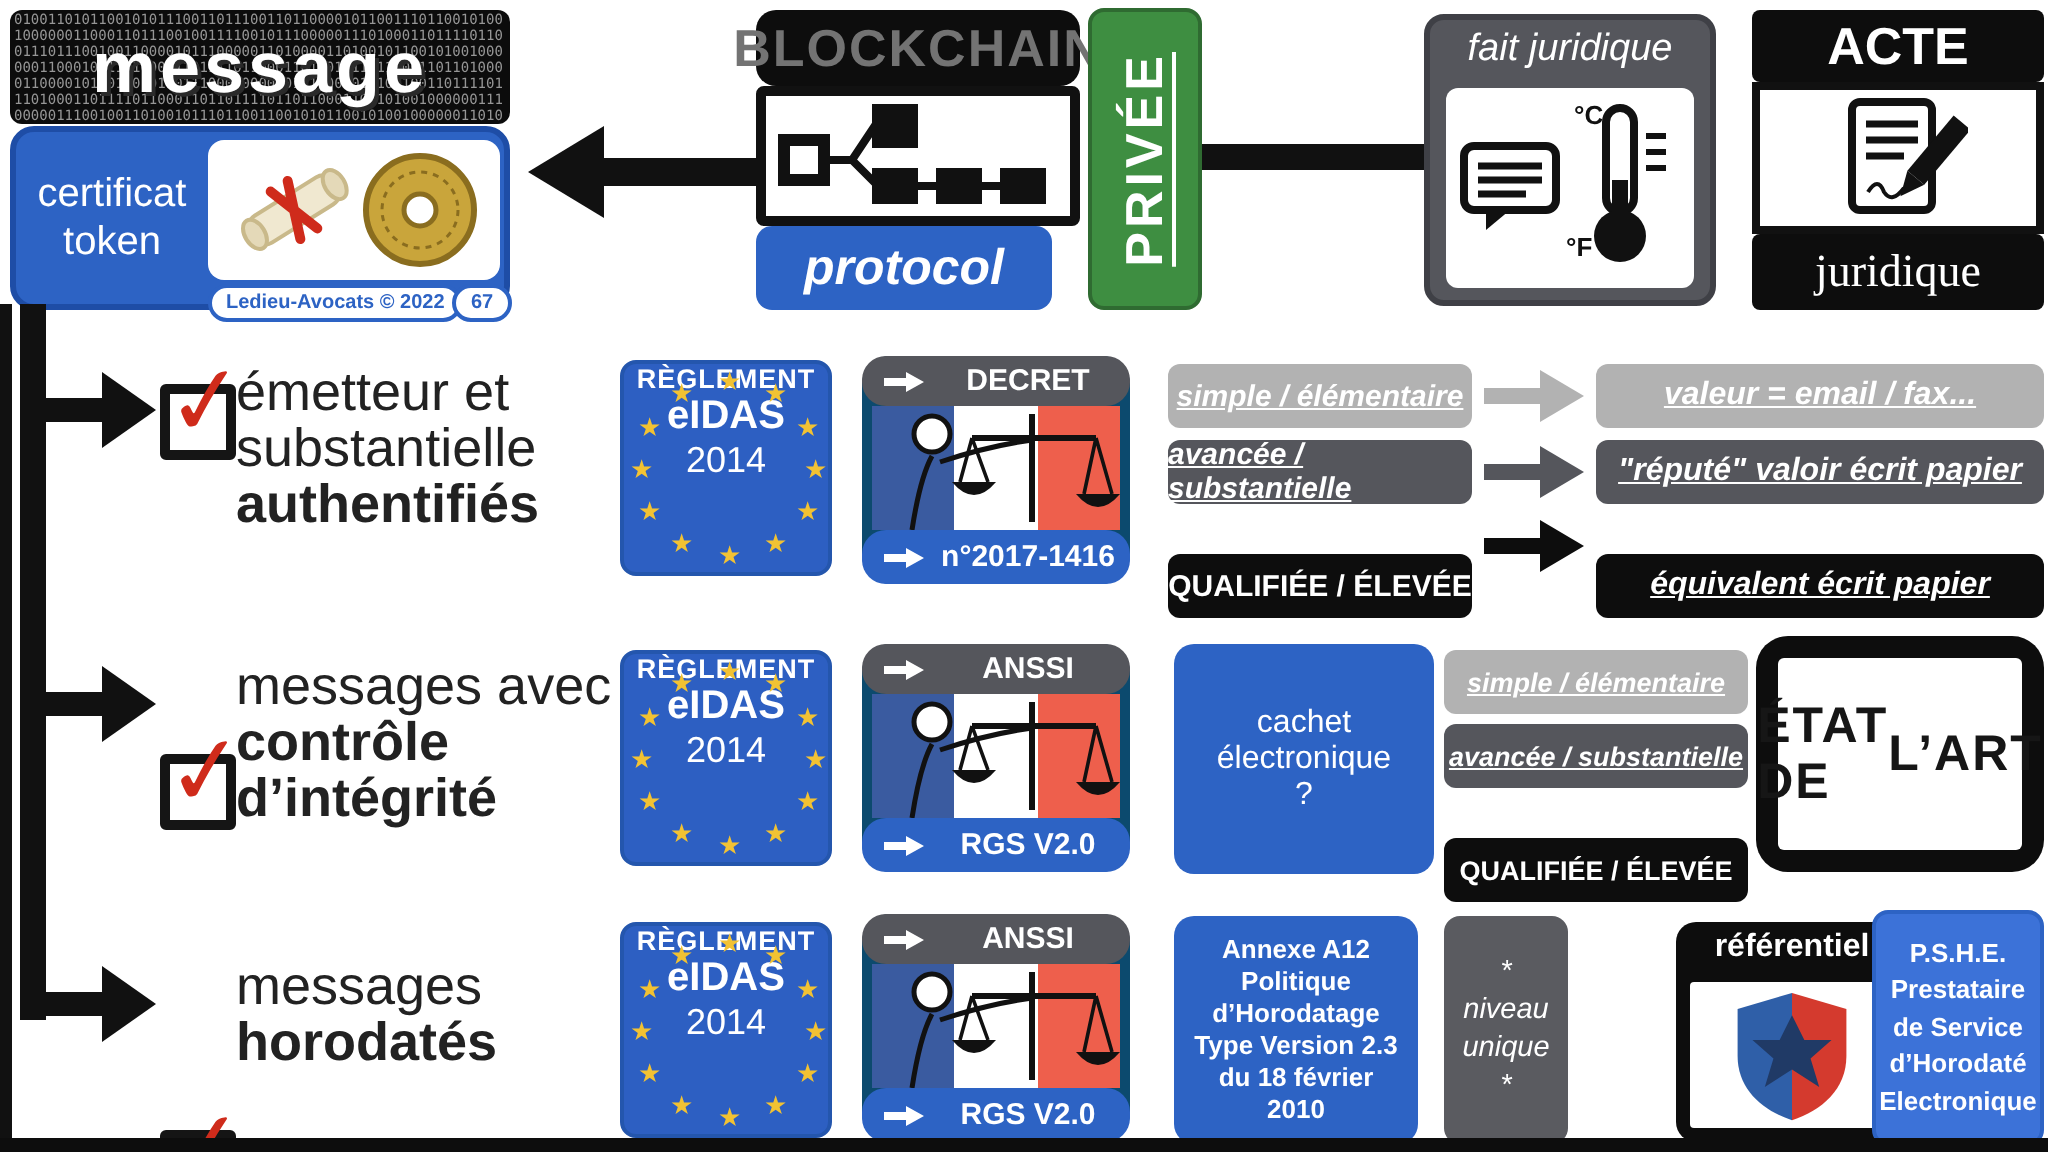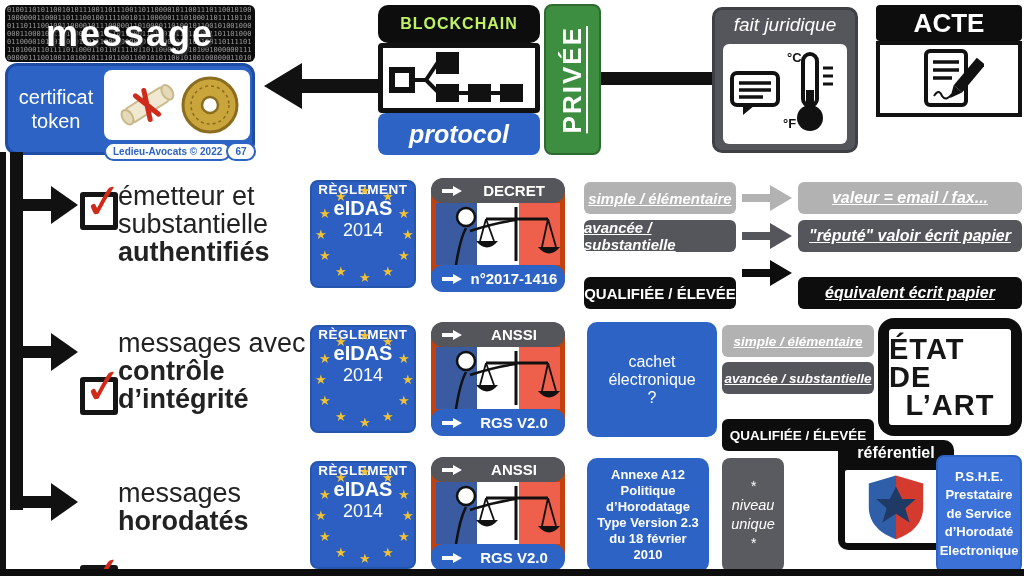--- a/index.html
+++ b/index.html
@@ -24,23 +24,23 @@
           color:#2d63c4;font-size:10px;font-weight:700;padding:0 7px;display:flex;align-items:center;}
   .pagenum{position:absolute;left:218px;top:76px;width:26px;height:15px;background:#fff;border:2px solid #2d63c4;border-radius:10px;
           color:#2d63c4;font-size:10px;font-weight:700;display:flex;align-items:center;justify-content:center;}
 
   
   .bigarrow-head{left:264px;top:63px;width:0;height:0;border-right:38px solid #111;border-top:23px solid transparent;border-bottom:23px solid transparent;}
   .bigarrow-shaft{left:300px;top:79px;width:85px;height:14px;background:#111;}
   .topline{left:599px;top:72px;width:115px;height:13px;background:#111;}
 
   
-  .bcTitle{left:378px;top:5px;width:162px;height:38px;background:#0d0d0d;border-radius:10px;color:#bef264;font-size:16px;font-weight:800;letter-spacing:1px;}
+  .bcTitle{left:378px;top:5px;width:162px;height:38px;background:#0d0d0d;border-radius:10px;color:#737373;font-size:26px;font-weight:800;letter-spacing:1px;}
   .bcBody{left:378px;top:43px;width:162px;height:70px;background:#fff;border:5px solid #111;border-radius:4px;box-sizing:border-box;}
-  .bcProto{left:378px;top:113px;width:162px;height:42px;background:#2d63c4;border-radius:8px;color:#fff;font-size:25px;font-style:italic;font-weight:600;}
+  .bcProto{left:378px;top:113px;width:148px;height:42px;background:#2d63c4;border-radius:8px;color:#fff;font-size:25px;font-style:italic;font-weight:600;}
 
   
   .privee{left:544px;top:4px;width:57px;height:151px;background:#3e8e41;border:2px solid #2f6b31;border-radius:8px;box-sizing:border-box;}
   .privee span{writing-mode:vertical-rl;transform:rotate(180deg);color:#fff;font-size:26px;font-weight:800;text-decoration:underline;letter-spacing:2px;}
 
   
   .fait{left:712px;top:7px;width:146px;height:146px;background:#55565c;border:3px solid #3f4046;border-radius:10px;box-sizing:border-box;}
   .faitlabel{position:absolute;left:0;top:4px;width:100%;text-align:center;color:#fff;font-size:19px;font-style:italic;}
   .faitwhite{position:absolute;left:8px;top:34px;width:124px;height:100px;background:#fff;border-radius:6px;}
   .degC{position:absolute;left:64px;top:6px;font-size:13px;font-weight:700;color:#111;}
@@ -66,21 +66,21 @@
   .chktext .b{font-weight:800;}
 
   
   .eidas{width:106px;height:108px;background:#2d5fc2;border:2px solid #2456ad;border-radius:8px;box-sizing:border-box;color:#fff;text-align:center;}
   .eidas .t1{font-size:13.5px;font-weight:700;letter-spacing:.5px;}
   .eidas .t2{font-size:20px;font-weight:800;}
   .eidas .t3{font-size:18px;}
   .star{position:absolute;font-size:13px;color:#f2c233;line-height:13px;}
 
   
-  .agency{width:134px;height:114px;background:#c2410c;border-radius:14px;}
+  .agency{width:134px;height:114px;background:#0c4a6e;border-radius:14px;}
   .ag-head{position:absolute;left:0;top:0;width:100%;height:25px;background:#55565c;border-radius:12px;
            display:flex;align-items:center;color:#fff;font-size:15px;font-weight:700;}
   .ag-head .lbl{flex:1;text-align:center;}
   .ag-flag{position:absolute;left:5px;top:25px;right:5px;bottom:27px;display:flex;}
   .ag-flag .s1{flex:1;background:#3a5ba0;} .ag-flag .s2{flex:1;background:#fff;} .ag-flag .s3{flex:1;background:#ee5f4c;}
   .ag-scales{position:absolute;left:5px;top:25px;right:5px;bottom:27px;}
   .ag-foot{position:absolute;left:0;bottom:0;width:100%;height:27px;background:#2d63c4;border-radius:12px;
            display:flex;align-items:center;color:#fff;font-size:15px;font-weight:700;}
   .ag-foot .lbl{flex:1;text-align:center;}
   .arrowpill{margin-left:10px;display:flex;align-items:center;}
@@ -89,25 +89,25 @@
   .lvl{height:32px;border-radius:6px;display:flex;align-items:center;justify-content:center;color:#fff;font-weight:700;}
   .lvl.i{font-style:italic;text-decoration:underline;}
   .g1{background:#b2b2b2;} .g2{background:#55565c;} .g3{background:#0d0d0d;margin-top:20px;}
   .lvlarrow-shaft{width:28px;height:8px;}
   .lvlarrow-head{width:0;height:0;border-top:13px solid transparent;border-bottom:13px solid transparent;}
 
   
   .bluebox{background:#2d63c4;border-radius:10px;color:#fff;text-align:center;}
   .etat{left:878px;top:318px;width:144px;height:118px;background:#0d0d0d;border-radius:16px;}
   .etat .inner{position:absolute;left:11px;top:11px;right:11px;bottom:11px;background:#fff;border-radius:3px;
-               display:flex;flex-direction:column;align-items:center;justify-content:center;
-               font-size:29px;font-weight:800;color:#161616;letter-spacing:1px;line-height:28px;}
+               display:flex;align-items:center;justify-content:center;
+               font-size:25px;font-weight:800;color:#161616;letter-spacing:1px;line-height:28px;}
   .niveau{left:722px;top:458px;width:62px;height:114px;background:#5a5b60;border-radius:8px;color:#fff;
           font-size:14.5px;font-style:italic;line-height:19px;text-align:center;}
-  .refbox{left:838px;top:440px;width:116px;height:110px;background:#0d0d0d;border-radius:10px;}
+  .refbox{left:838px;top:461px;width:116px;height:110px;background:#0d0d0d;border-radius:10px;}
   .refbox .hd{position:absolute;top:4px;left:0;width:100%;text-align:center;color:#fff;font-size:16px;font-weight:800;}
   .refbox .body{position:absolute;left:7px;top:30px;right:7px;bottom:7px;background:#fff;border-radius:2px;display:flex;align-items:center;justify-content:center;}
   .pshe{left:936px;top:455px;width:86px;height:118px;background:#3c72d8;border:2px solid #2d63c4;border-radius:8px;box-sizing:border-box;
         color:#fff;font-size:13px;font-weight:700;line-height:18.5px;text-align:center;}
   .bottombar{left:0;top:569px;width:1024px;height:7px;background:#0d0d0d;}
 </style>
 </head>
 <body>
 
 <div id="slide">
@@ -194,20 +194,21 @@
       <line x1="19" y1="14" x2="45" y2="14" stroke="#111" stroke-width="3.5"></line>
       <line x1="19" y1="22" x2="45" y2="22" stroke="#111" stroke-width="3.5"></line>
       <line x1="19" y1="30" x2="38" y2="30" stroke="#111" stroke-width="3.5"></line>
       <path d="M20 48 q5 -8 8 0 q4 6 10 -2" fill="none" stroke="#111" stroke-width="2"></path>
       <g transform="rotate(40 52 32)">
         <rect x="46" y="8" width="11" height="36" fill="#111"></rect>
         <path d="M46 44 L57 44 L51.5 56 Z" fill="#111"></path>
       </g>
     </svg>
   </div>
+  <div class="abs acteBot ctr">juridique</div>
 
   <div class="abs thinbar"></div>
   <div class="abs trunk"></div>
   <div class="abs rowarrow-shaft" style="left:23px;top:199px;"></div>
   <div class="abs rowarrow-head" style="left:51px;top:186px;"></div>
   <div class="abs rowarrow-shaft" style="left:23px;top:346px;"></div>
   <div class="abs rowarrow-head" style="left:51px;top:333px;"></div>
   <div class="abs rowarrow-shaft" style="left:23px;top:496px;"></div>
   <div class="abs rowarrow-head" style="left:51px;top:483px;"></div>
 

